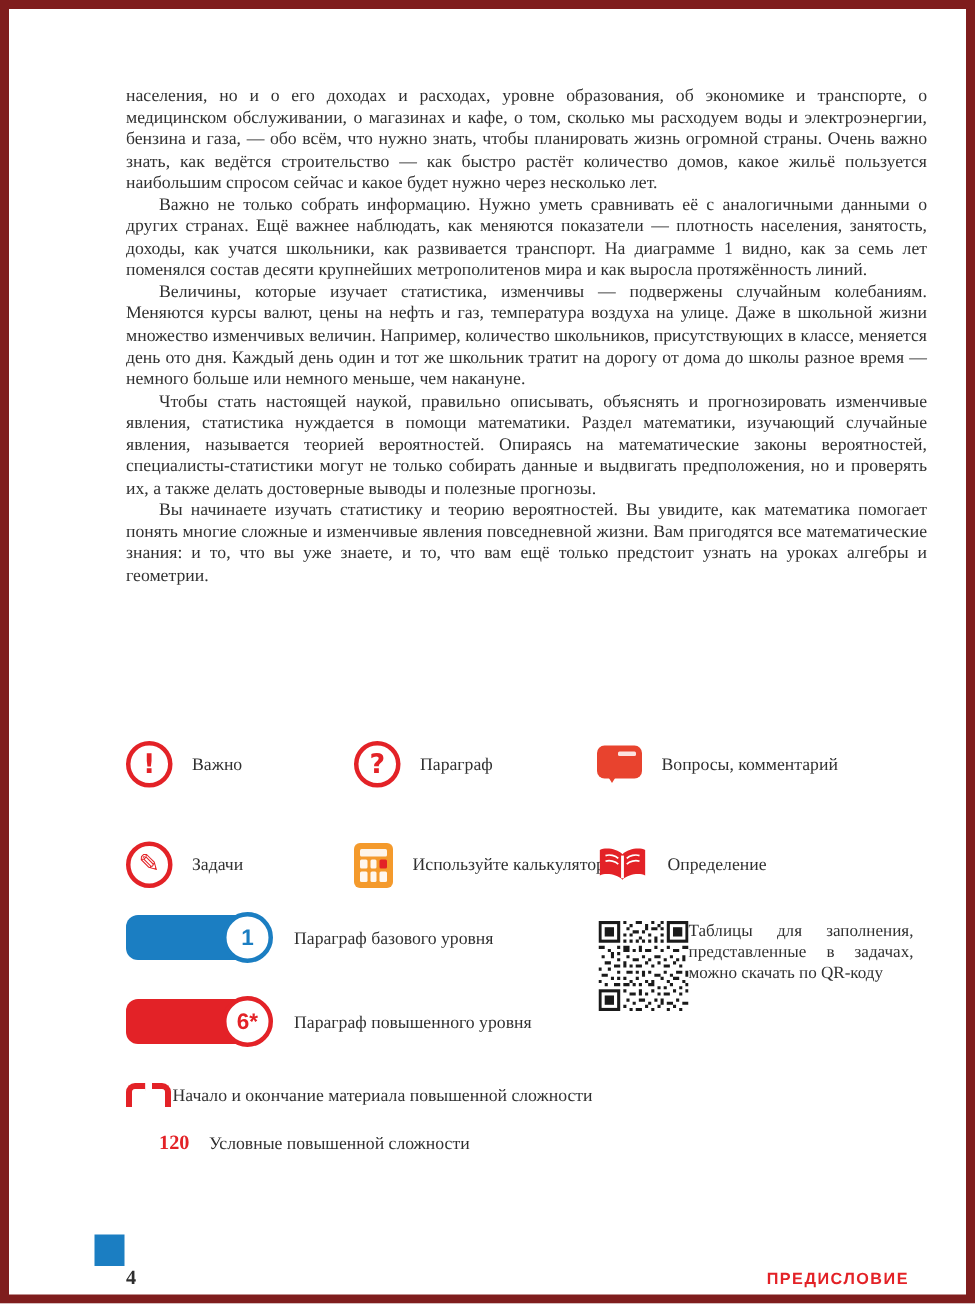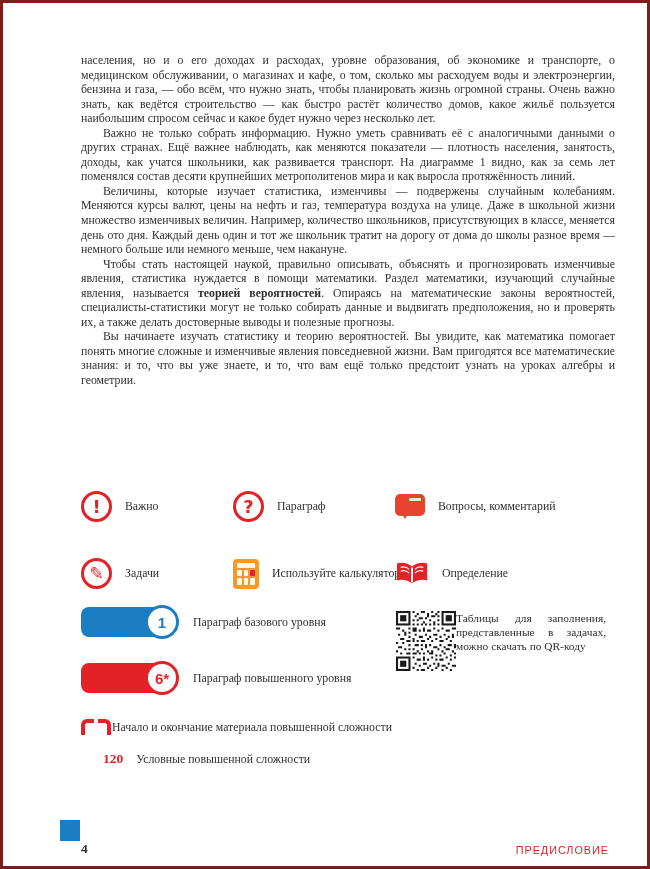--- a/index.html
+++ b/index.html
@@ -1,36 +1,36 @@
 <!DOCTYPE html>
 <html><head>
 <meta charset="utf-8">
 <style>
   html,body{margin:0;padding:0;background:#e9e9e9;}
   .page{
     position:relative;
     width:650px;height:869px;
     margin:0 auto;
     background:#ffffff;
-    border:3px solid #7f1d1d;
+    border:6px solid #7f1d1d;
     box-sizing:border-box;
     font-family:"Liberation Serif", serif;
     color:#303030;
     overflow:hidden;
   }
   
   .text-block{position:absolute;left:78px;top:50px;width:534px;}
   .para{
     margin:0;
     font-size:11.8px;
     line-height:14.55px;
     text-align:justify;
   }
   .para.indent{text-indent:22px;}
-  .para b{font-weight:bold;margin-top:23px;}
+  .para b{font-weight:normal;margin-top:23px;}
 
   
   .legend-block{position:absolute;left:78px;top:488px;width:534px;}
   .legend-title{
     margin:0 0 22px 0;
     text-align:center;
     font-weight:bold;
     font-size:12.6px;
     color:#1c3f70;
   }
@@ -107,21 +107,21 @@
   .bracket-open{width:13px;height:16px;border-left:4px solid #e32227;border-top:4px solid #e32227;border-top-left-radius:6px;box-sizing:border-box;}
   .bracket-close{width:13px;height:16px;border-right:4px solid #e32227;border-top:4px solid #e32227;border-top-right-radius:6px;box-sizing:border-box;}
   .task-row{display:flex;align-items:baseline;gap:13px;margin-top:16px;font-size:11.8px;margin-left:22px;}
   .task-number{color:#e32227;font-weight:bold;font-size:13.5px;}
 
   
   .footer-blue{position:absolute;left:57px;top:817px;width:20px;height:21px;background:#1b7ec2;}
   .page-num{position:absolute;left:78px;top:838px;font-weight:bold;font-size:13.5px;color:#2e2e2e;}
   .footer-section{
     position:absolute;right:38px;top:841px;
-    color:#e32227;font-weight:normal;font-size:10.8px;letter-spacing:1px;
+    color:#e32227;font-weight:bold;font-size:10.8px;letter-spacing:1px;
     font-family:"Liberation Sans",sans-serif;
   }
 </style>
 </head>
 <body>
 
 <div class="page">
 
   <div class="text-block">
     <p class="para">населения, но и о его доходах и расходах, уровне образования, об экономике и транспорте, о медицинском обслуживании, о магазинах и кафе, о том, сколько мы расходуем воды и электроэнергии, бензина и газа, — обо всём, что нужно знать, чтобы планировать жизнь огромной страны. Очень важно знать, как ведётся строительство — как быстро растёт количество домов, какое жильё пользуется наибольшим спросом сейчас и какое будет нужно через несколько лет.</p>

